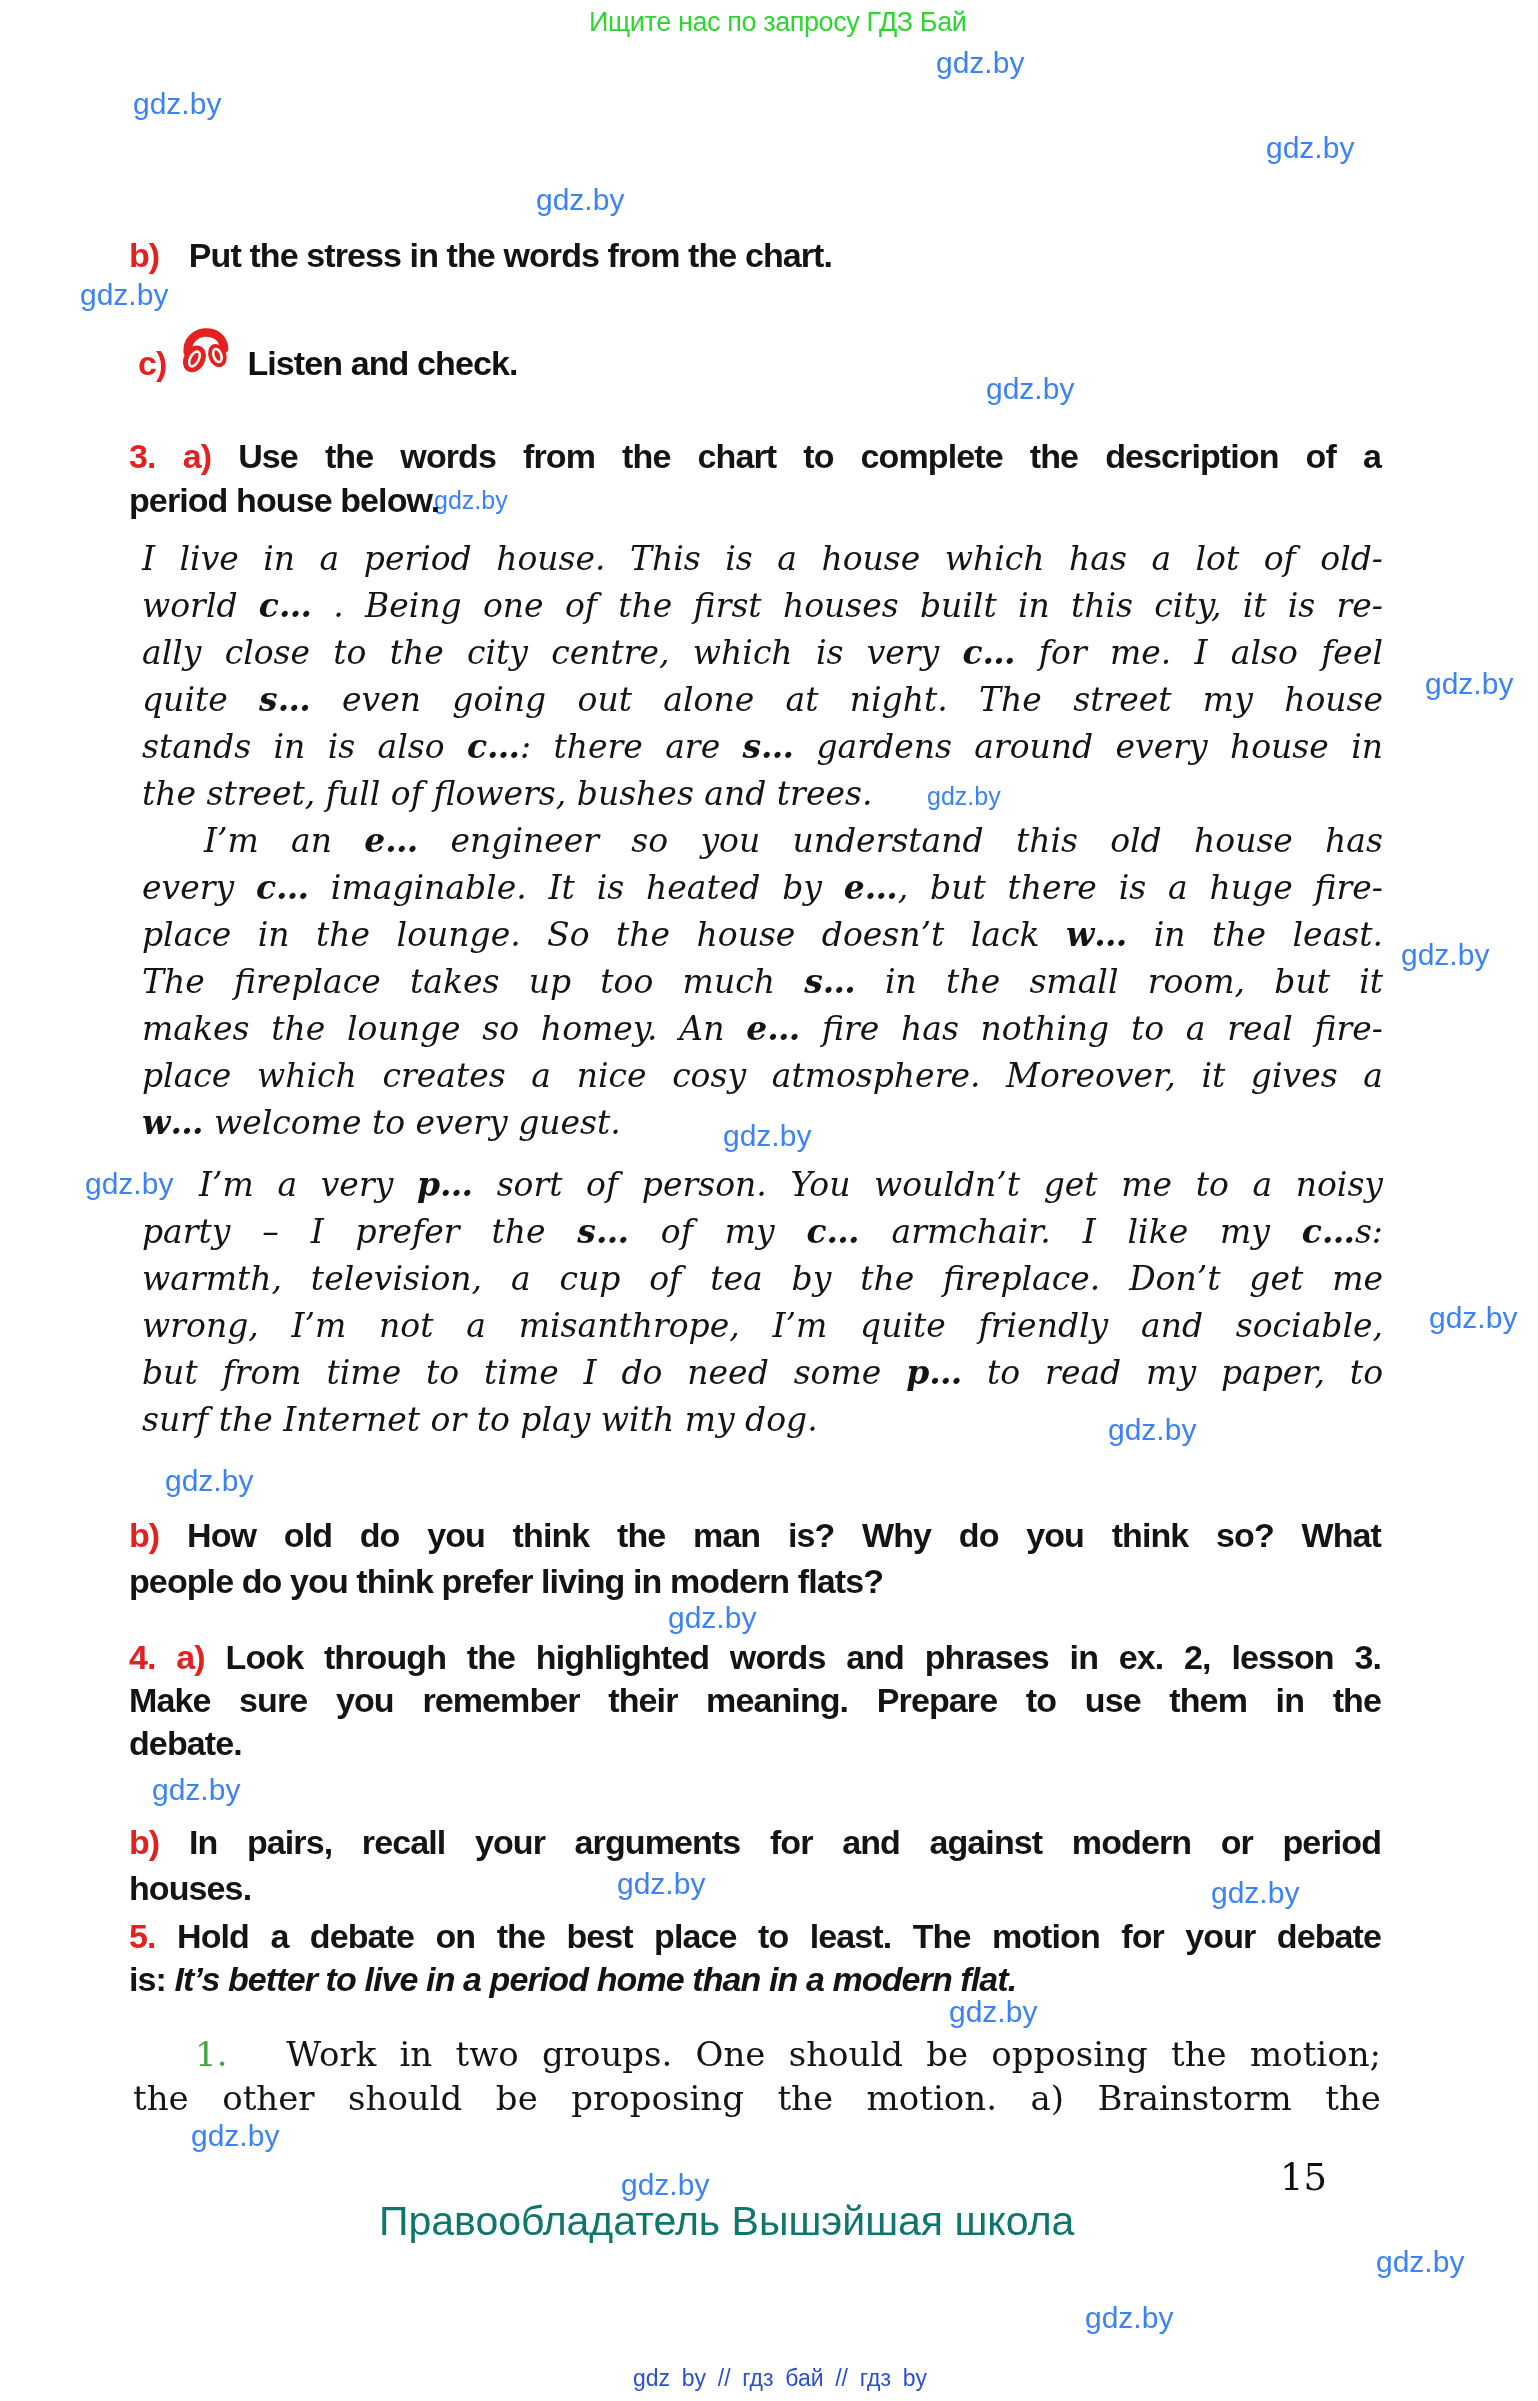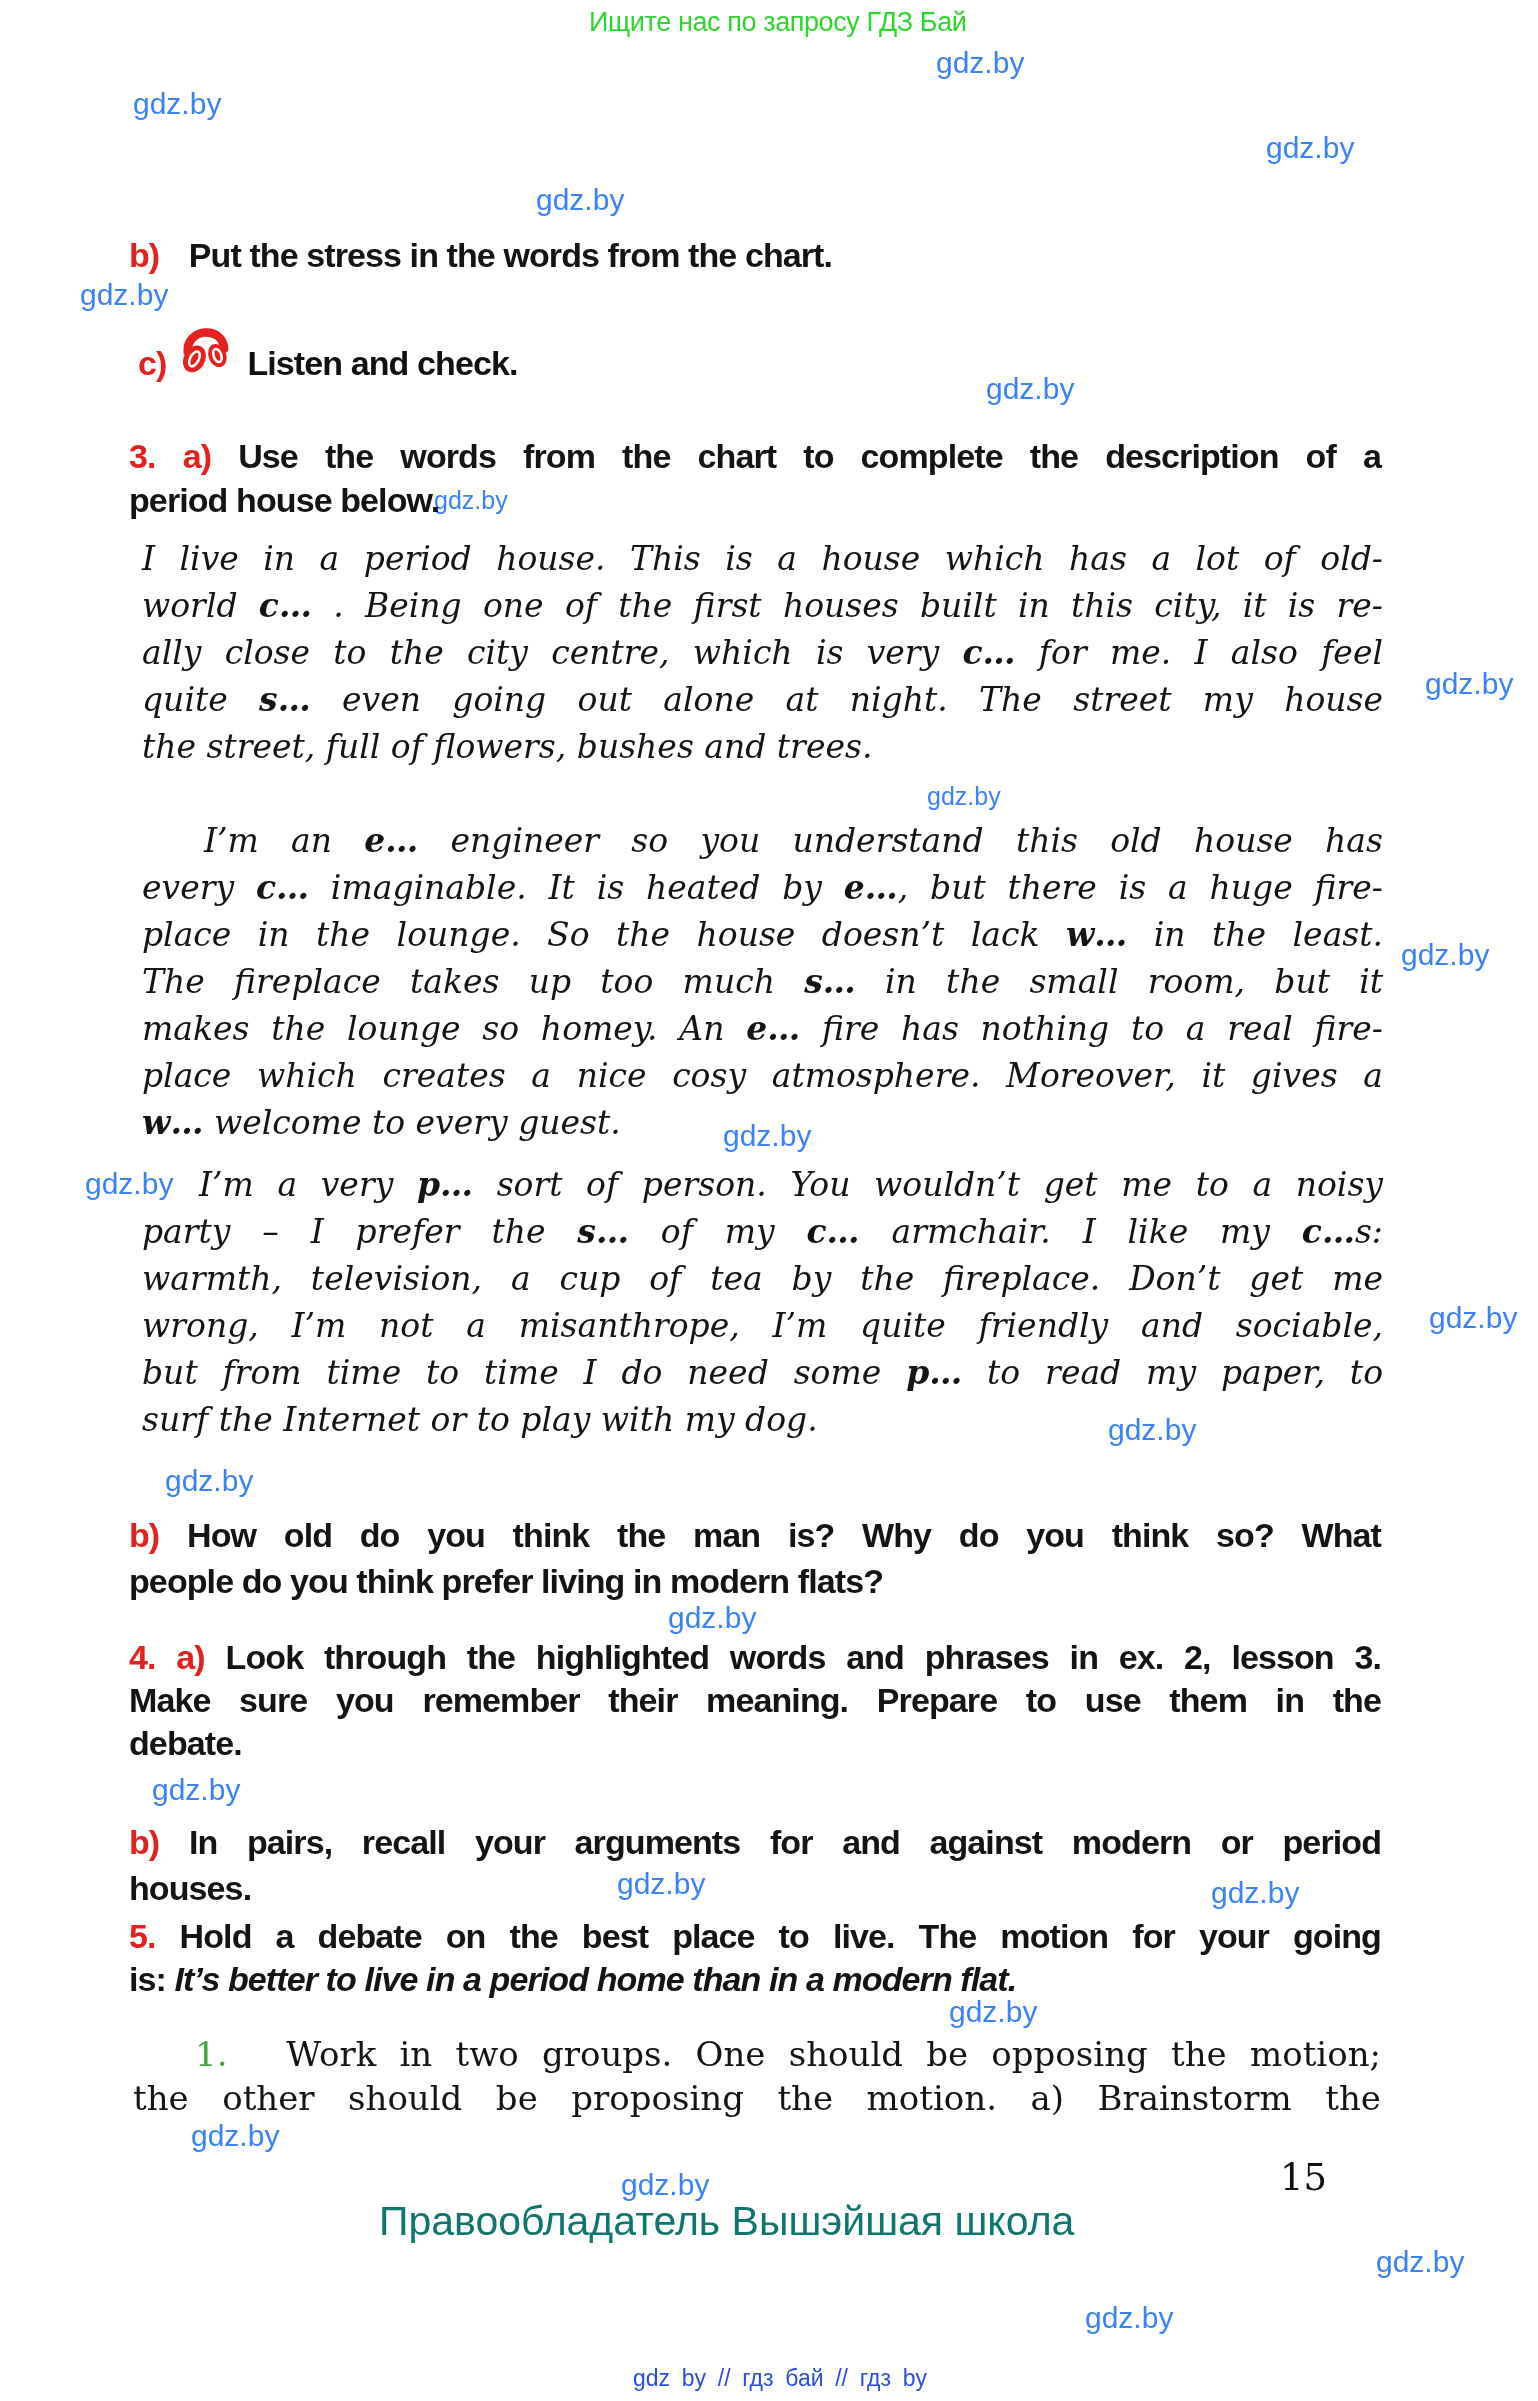--- a/index.html
+++ b/index.html
@@ -104,20 +104,21 @@
       <span>Use the words from the chart to complete the description of a</span>
     </div>
     <div class="hline">period house below.</div>
   </div>
 
   <div class="desc" style="top:535px">
     <div class="jline">I live in a period house. This is a house which has a lot of old-</div>
     <div class="jline">world <b>c…</b> . Being one of the first houses built in this city, it is re-</div>
     <div class="jline">ally close to the city centre, which is very <b>c…</b> for me. I also feel</div>
     <div class="jline">quite <b>s…</b> even going out alone at night. The street my house</div>
+    <div class="jline">stands in is also <b>c…</b>: there are <b>s…</b> gardens around every house in</div>
     <div class="lastline">the street, full of flowers, bushes and trees.</div>
   </div>
 
   <div class="desc" style="top:817px">
     <div class="jline indent1">I’m an <b>e…</b> engineer so you understand this old house has</div>
     <div class="jline">every <b>c…</b> imaginable. It is heated by <b>e…</b>, but there is a huge fire-</div>
     <div class="jline">place in the lounge. So the house doesn’t lack <b>w…</b> in the least.</div>
     <div class="jline">The fireplace takes up too much <b>s…</b> in the small room, but it</div>
     <div class="jline">makes the lounge so homey. An <b>e…</b> fire has nothing to a real fire-</div>
     <div class="jline">place which creates a nice cosy atmosphere. Moreover, it gives a</div>
@@ -155,21 +156,21 @@
     <div class="hline just">
       <span class="red">b)</span>
       <span>In pairs, recall your arguments for and against modern or period</span>
     </div>
     <div class="hline">houses.</div>
   </div>
 
   <div class="ex" style="top:1915px;line-height:43px">
     <div class="hline just">
       <span class="red">5.</span>
-      <span>Hold a debate on the best place to live. The motion for your going</span>
+      <span>Hold a debate on the best place to least. The motion for your debate</span>
     </div>
     <div class="hline">
       <span>is:</span>
       <span class="ital">It’s better to live in a period home than in a modern flat.</span>
     </div>
   </div>
 
   <div class="task">
     <div class="jline l1">
       <span class="green">1.</span>

